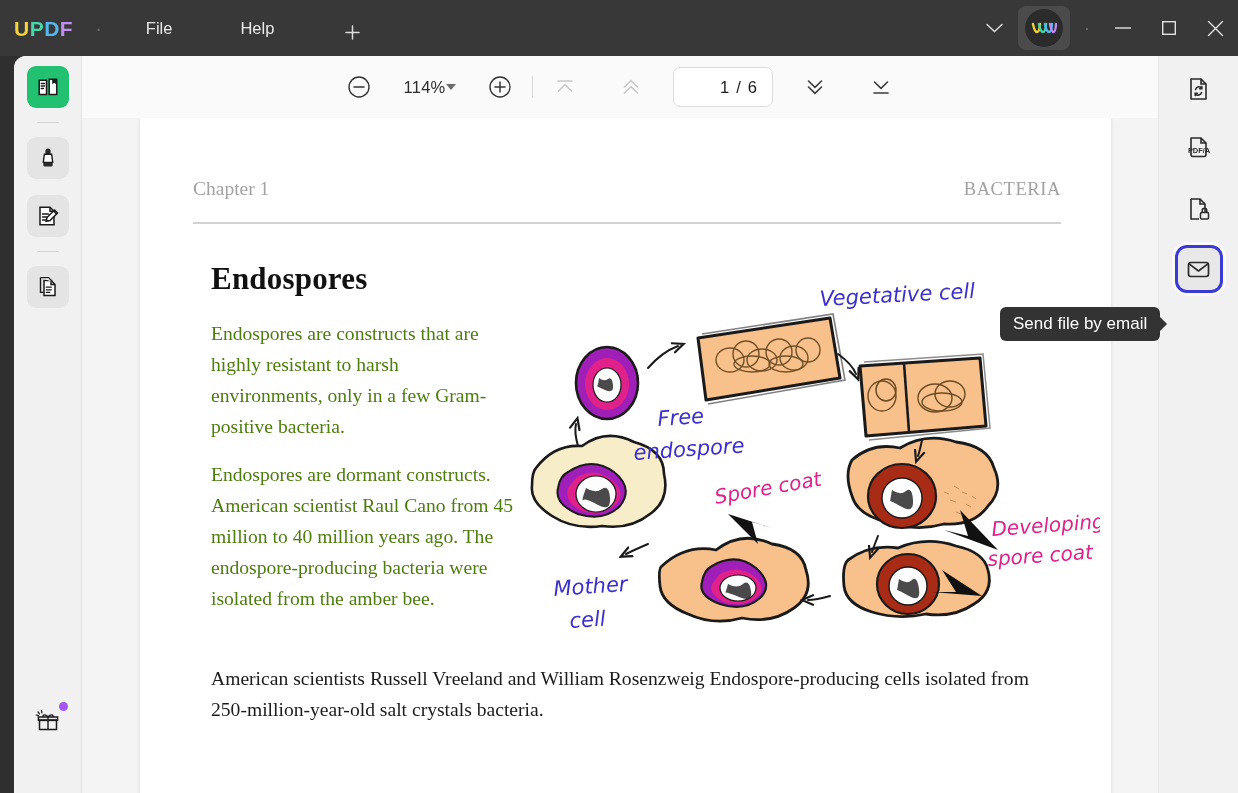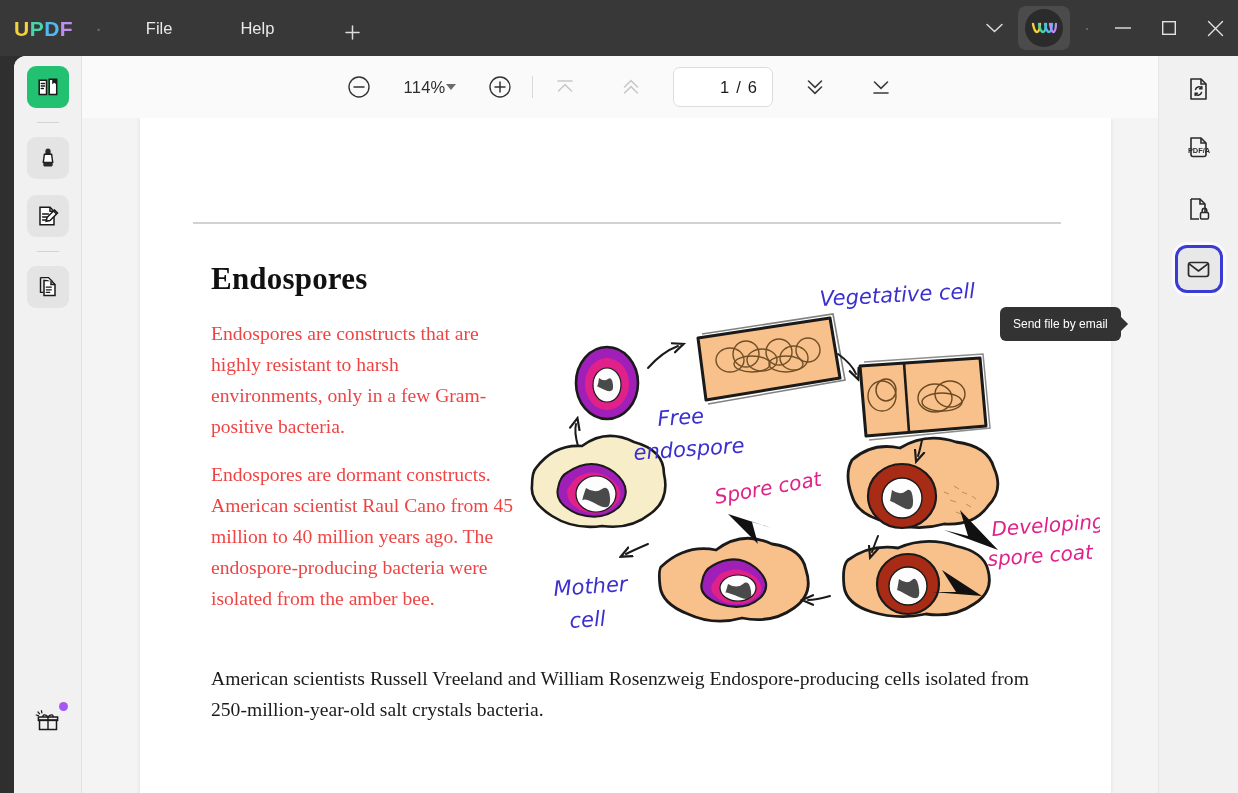--- a/index.html
+++ b/index.html
@@ -119,30 +119,30 @@
              font-family:"Liberation Serif", serif; color:#a2a2a2; }
   .pg-head .chap { font-size:19.5px; }
   .pg-head .book { font-size:18.5px; letter-spacing:.6px; }
   .pg-rule { position:absolute; left:53px; right:50px; top:104px; height:2px;
              background:#d2d2d2; }
   .pg-title { position:absolute; left:71px; top:143px;
               font-family:"Liberation Serif", serif; font-weight:bold;
               font-size:31px; color:#111; letter-spacing:.2px; }
   .pg-col { position:absolute; left:71px; top:200px; width:302px;
             font-family:"Liberation Serif", serif; font-size:19.6px;
-            line-height:31px; color:#ef4444; }
+            line-height:31px; color:#4d7c0f; }
   .pg-col p + p { margin-top:17px; }
   .pg-foot { position:absolute; left:71px; top:545px; width:843px;
              font-family:"Liberation Serif", serif; font-size:19.6px;
              line-height:31px; color:#1b1b1b; }
   .figure { position:absolute; left:390px; top:160px; width:570px; height:370px; }
 
   
   .tooltip { position:absolute; left:986px; top:251px; height:34px;
-             background:#333333; border-radius:6px; color:#fff; font-size:12px;
+             background:#333333; border-radius:6px; color:#fff; font-size:17px;
              display:flex; align-items:center; padding:0 13px; white-space:nowrap;
              z-index:60; }
   .tooltip:after { content:""; position:absolute; right:-5px; top:12px;
              width:10px; height:10px; background:#333333; transform:rotate(45deg); }
 </style>
 </head>
 <body>
 
 <div id="app">
 
@@ -305,20 +305,24 @@
           <svg width="22" height="22" viewBox="0 0 22 22">
             <path d="M4.5 6l6.5 6.3 6.5-6.3" fill="none" stroke="#3a3a3a" stroke-width="1.6" stroke-linecap="round"></path>
             <path d="M4 17h14" stroke="#3a3a3a" stroke-width="1.6" stroke-linecap="round"></path>
           </svg>
         </div>
       </div>
 
       <div class="viewer">
         <div class="page">
 
+          <div class="pg-head">
+            <div class="chap">Chapter 1</div>
+            <div class="book">BACTERIA</div>
+          </div>
           <div class="pg-rule"></div>
 
           <div class="pg-title">Endospores</div>
 
           <div class="pg-col">
             <p>Endospores are constructs that are highly resistant to harsh environments, only in a few Gram-positive bacteria.</p>
             <p>Endospores are dormant constructs. American scientist Raul Cano from 45 million to 40 million years ago. The endospore-producing bacteria were isolated from the amber bee.</p>
           </div>
 
           <div class="pg-foot">American scientists Russell Vreeland and William Rosenzweig Endospore-producing cells isolated from 250-million-year-old salt crystals bacteria.</div>

